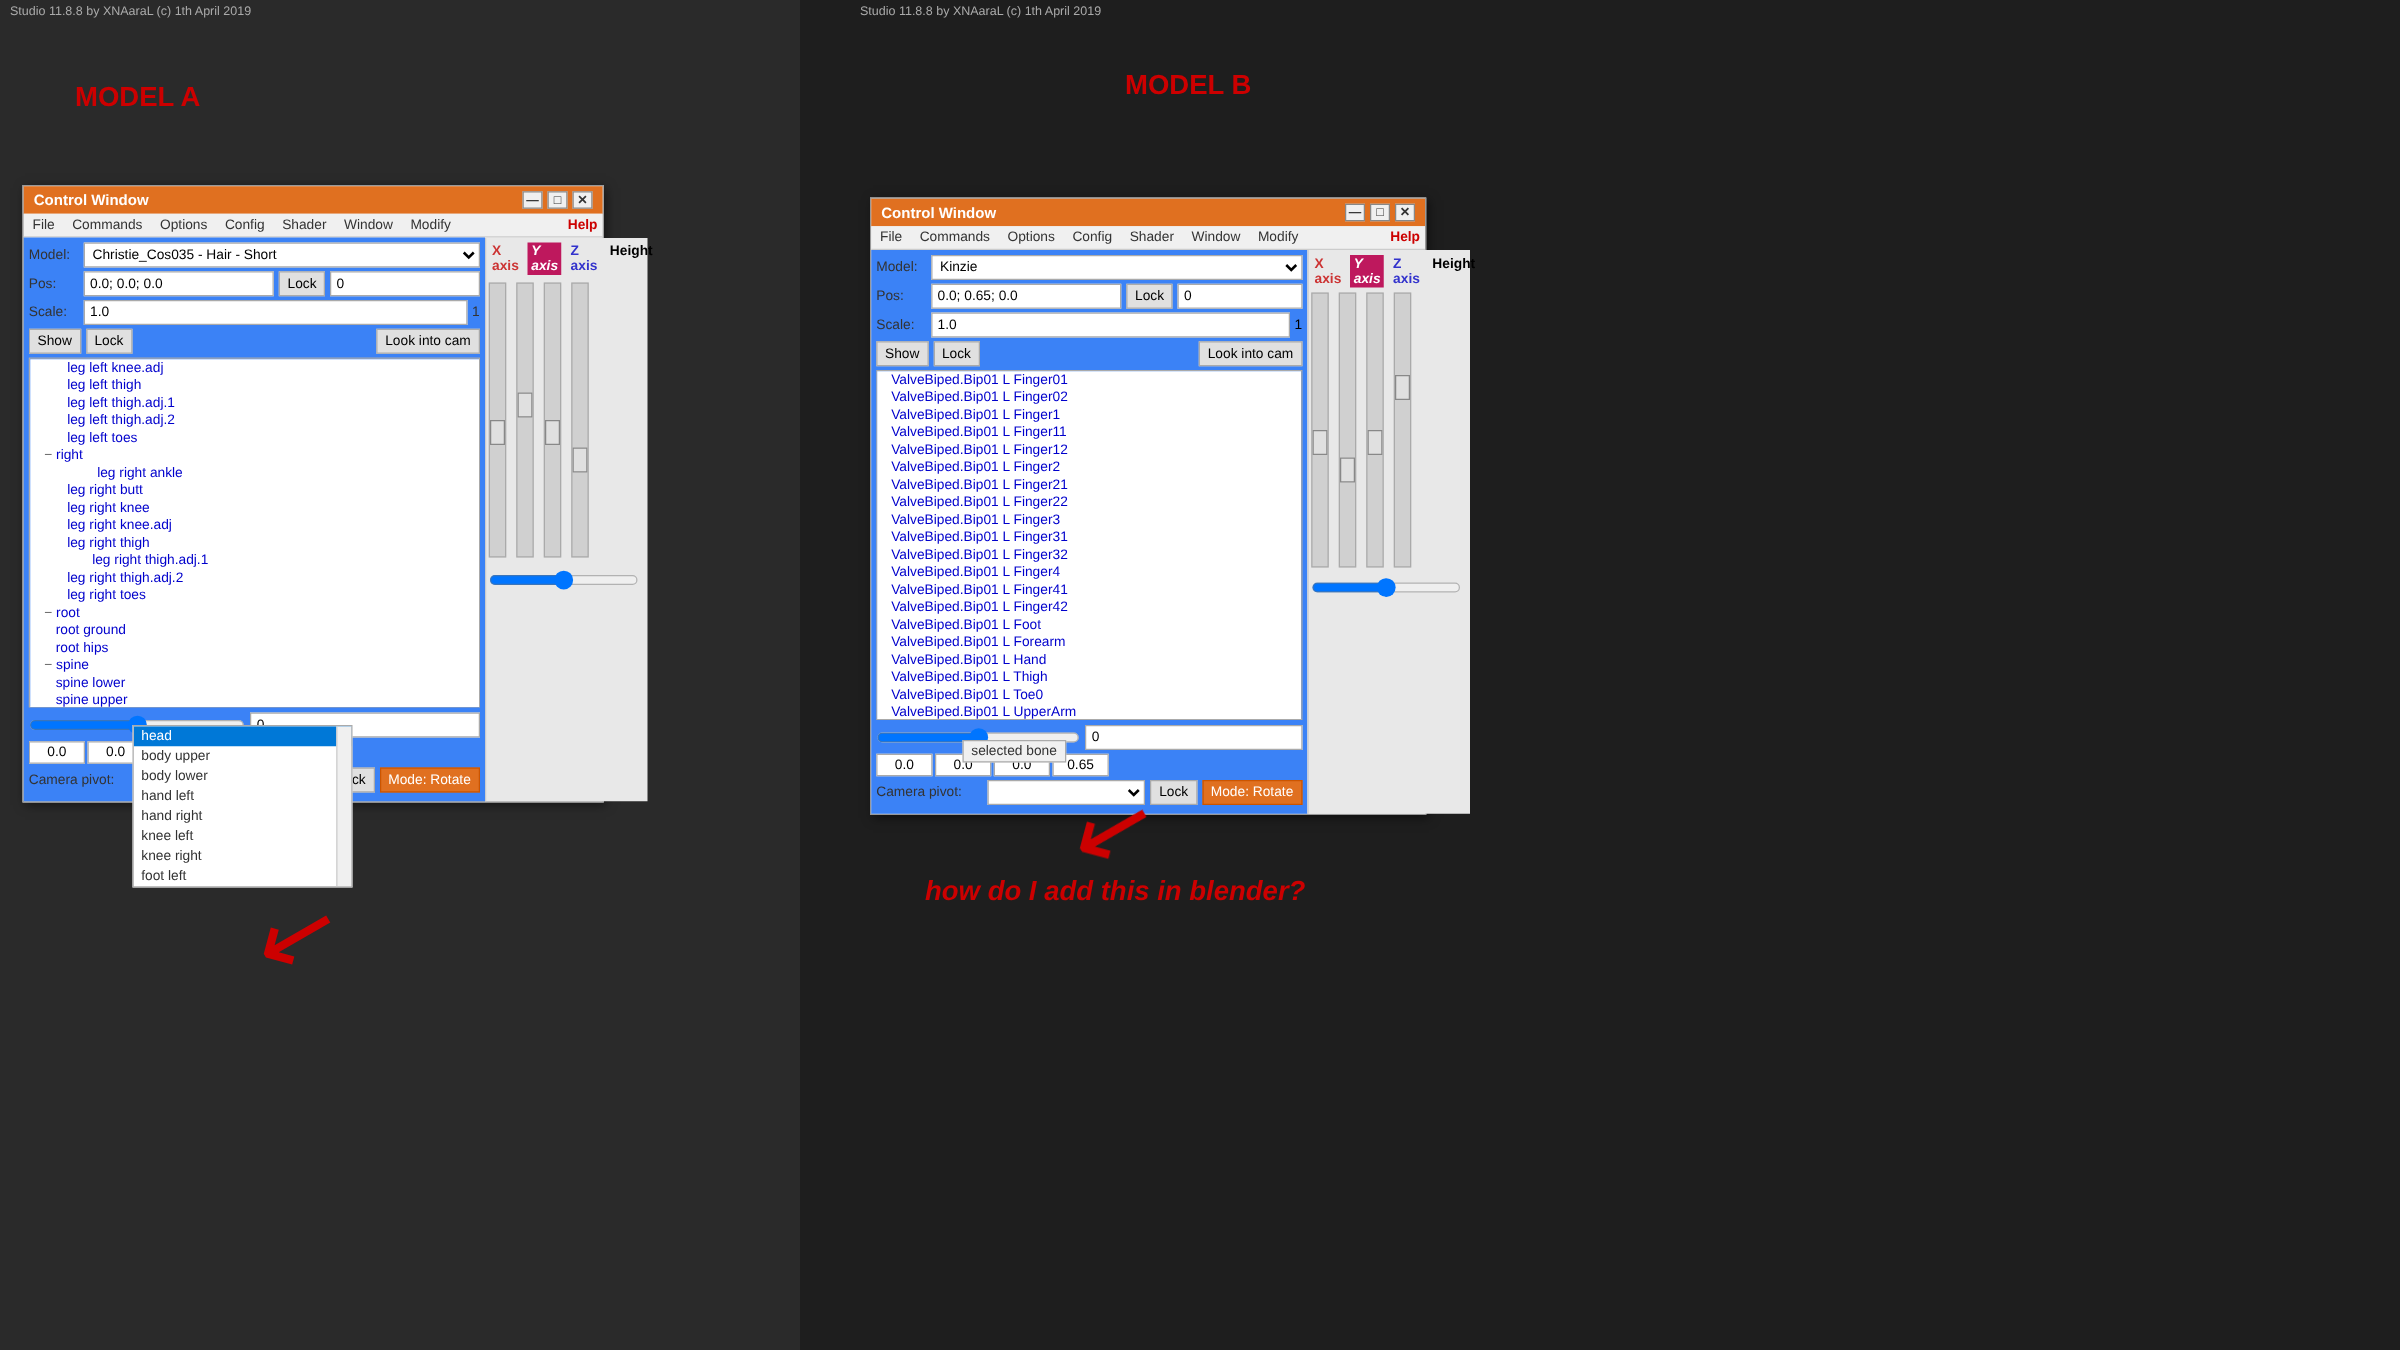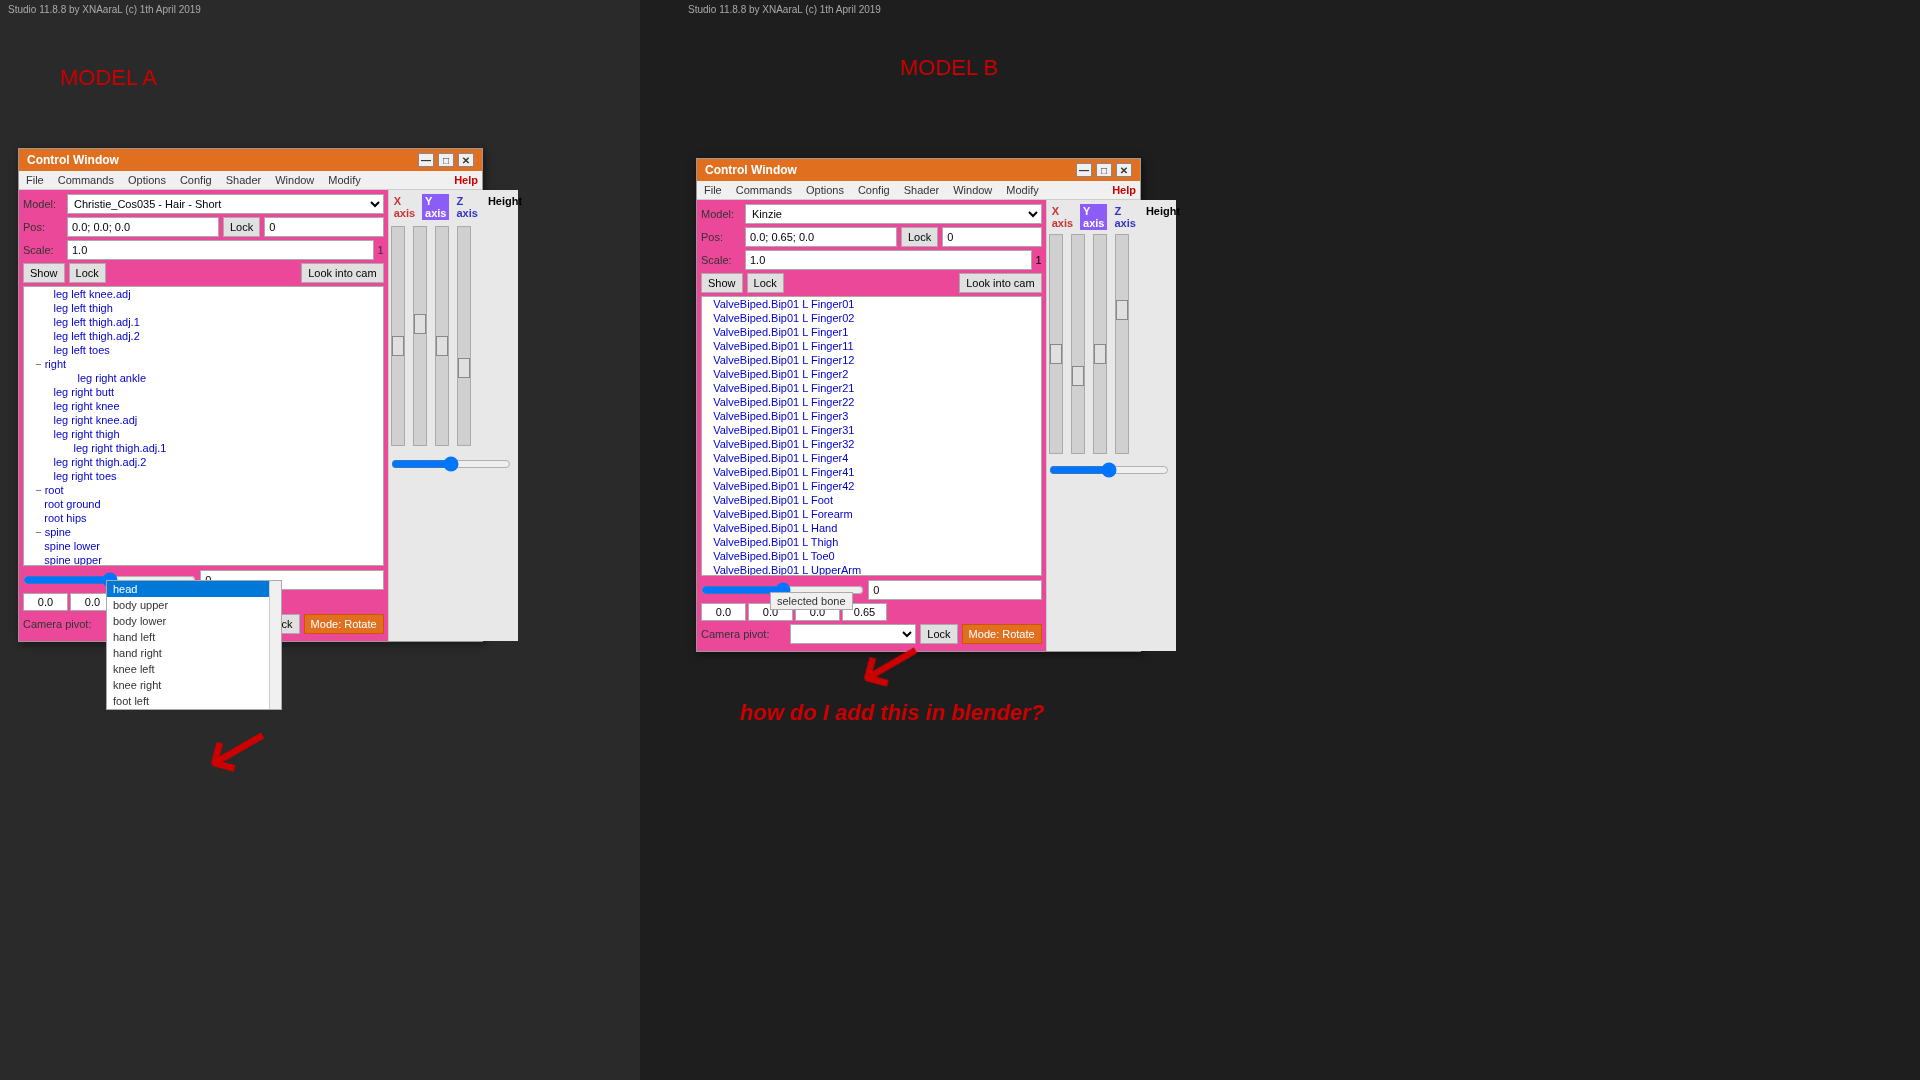--- a/index.html
+++ b/index.html
@@ -24,21 +24,21 @@
       position: absolute;
       left: 640px; top: 0;
       width: 1280px; height: 1080px;
       background: #1e1e1e;
     }
 
     
     .model-label {
       position: absolute;
       font-size: 22px;
-      font-weight: normal;
+      font-weight: bold;
       color: #cc0000;
     }
 
     
     .title-bar {
       position: absolute;
       top: 0;
       font-size: 10px;
       color: #aaa;
       padding: 4px 8px;
@@ -94,21 +94,21 @@
     }
     .cw-help {
       margin-left: auto;
       color: #cc0000;
       font-size: 11px;
       font-weight: bold;
     }
 
     .cw-body {
       padding: 4px;
-      background: #ec4899;
+      background: #3b82f6;
     }
 
     .cw-row {
       display: flex;
       align-items: center;
       gap: 4px;
       margin-bottom: 3px;
     }
 
     .cw-label {
@@ -149,21 +149,21 @@
       color: white;
       border: 1px solid #cc5500;
     }
 
     .axis-label {
       font-size: 11px;
       font-weight: bold;
       padding: 1px 3px;
     }
     .axis-x { color: #cc3333; }
-    .axis-y { color: white; background: #8b5cf6; }
+    .axis-y { color: white; background: #be185d; font-style: italic; }
     .axis-z { color: #3333cc; }
 
     
     .tree-container {
       background: white;
       border: 1px solid #aaa;
       height: 280px;
       overflow-y: auto;
       overflow-x: hidden;
       font-size: 11px;

